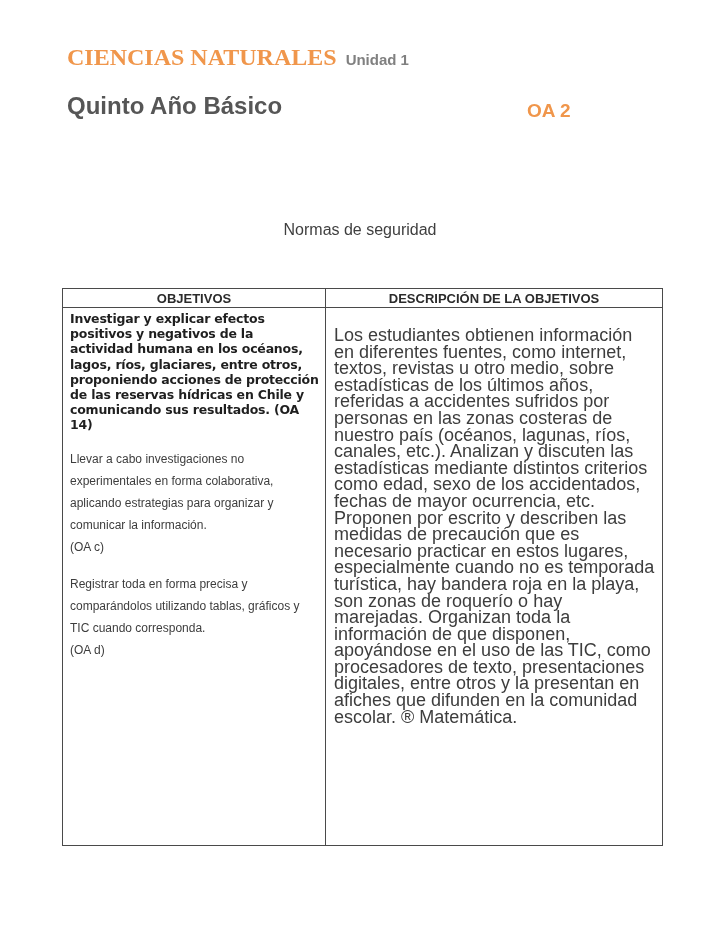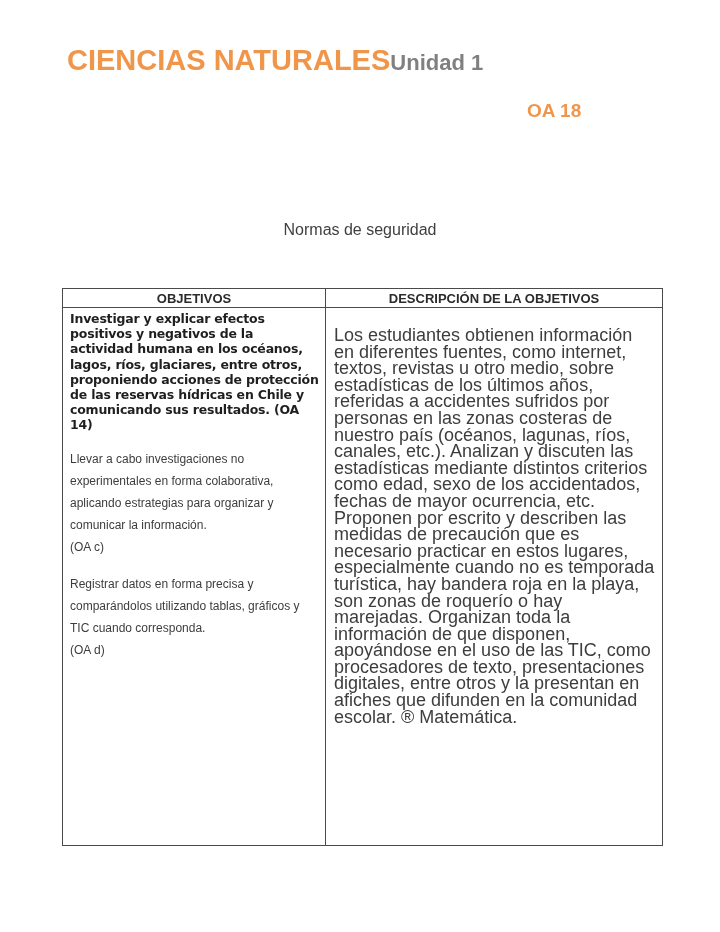--- a/index.html
+++ b/index.html
@@ -16,24 +16,24 @@
     font-family:"Liberation Sans", sans-serif;
     color:var(--body-text);
   }
   .page{
     position:relative;width:720px;height:932px;background:#ffffff;overflow:hidden;
   }
   .course-line{
     position:absolute;left:67px;top:44px;white-space:nowrap;
   }
   .course-title{
-    font-size:29px;font-weight:bold;color:var(--accent);
+    font-size:24px;font-weight:bold;color:var(--accent);font-family:Liberation Serif, serif;
   }
   .unit-label{
-    font-size:22px;font-weight:bold;color:var(--unit-gray);
+    font-size:15px;font-weight:bold;color:var(--unit-gray);margin-left:9px;
   }
   .grade-line{
     position:absolute;left:67px;top:92px;
     font-size:24px;font-weight:bold;color:var(--grade-gray);white-space:nowrap;
   }
   .oa-code{
     position:absolute;left:527px;top:100px;
     font-size:19px;font-weight:bold;color:var(--accent);white-space:nowrap;
   }
   .activity-title{
@@ -79,22 +79,23 @@
 </style>
 </head>
 <body>
 
 <div class="page">
 
   <div class="course-line">
     <span class="course-title">CIENCIAS NATURALES</span><span class="unit-label">Unidad 1</span>
   </div>
 
+  <div class="grade-line">Quinto Año Básico</div>
 
-  <div class="oa-code">OA 18</div>
+  <div class="oa-code">OA 2</div>
 
 
   <div class="activity-subtitle">Normas de seguridad</div>
 
   <table class="activity-table">
     <colgroup>
         <col class="col-obj">
         <col class="col-desc">
       </colgroup>
     <thead>
@@ -102,21 +103,21 @@
         <th>OBJETIVOS</th>
         <th>DESCRIPCIÓN DE LA OBJETIVOS</th>
       </tr>
     </thead>
     <tbody>
       <tr>
         <td class="obj-cell">
           <p class="obj-main">Investigar y explicar efectos positivos y negativos de la actividad humana en los océanos, lagos, ríos, glaciares, entre otros, proponiendo acciones de protección de las reservas hídricas en Chile y comunicando sus resultados. (OA 14)</p>
           <p class="obj-skill">Llevar a cabo investigaciones no experimentales en forma colaborativa, aplicando estrategias para organizar y comunicar la información.
 (OA c)</p>
-          <p class="obj-skill">Registrar datos en forma precisa y comparándolos utilizando tablas, gráficos y TIC cuando corresponda.
+          <p class="obj-skill">Registrar toda en forma precisa y comparándolos utilizando tablas, gráficos y TIC cuando corresponda.
 (OA d)</p>
         </td>
         <td class="desc-cell">
           <p class="desc-text">Los estudiantes obtienen información en diferentes fuentes, como internet, textos, revistas u otro medio, sobre estadísticas de los últimos años, referidas a accidentes sufridos por personas en las zonas costeras de nuestro país (océanos, lagunas, ríos, canales, etc.). Analizan y discuten las estadísticas mediante distintos criterios como edad, sexo de los accidentados, fechas de mayor ocurrencia, etc. Proponen por escrito y describen las medidas de precaución que es necesario practicar en estos lugares, especialmente cuando no es temporada turística, hay bandera roja en la playa, son zonas de roquerío o hay marejadas. Organizan toda la información de que disponen, apoyándose en el uso de las TIC, como procesadores de texto, presentaciones digitales, entre otros y la presentan en afiches que difunden en la comunidad escolar. ® Matemática.</p>
         </td>
       </tr>
     </tbody>
   </table>
 
 </div>

